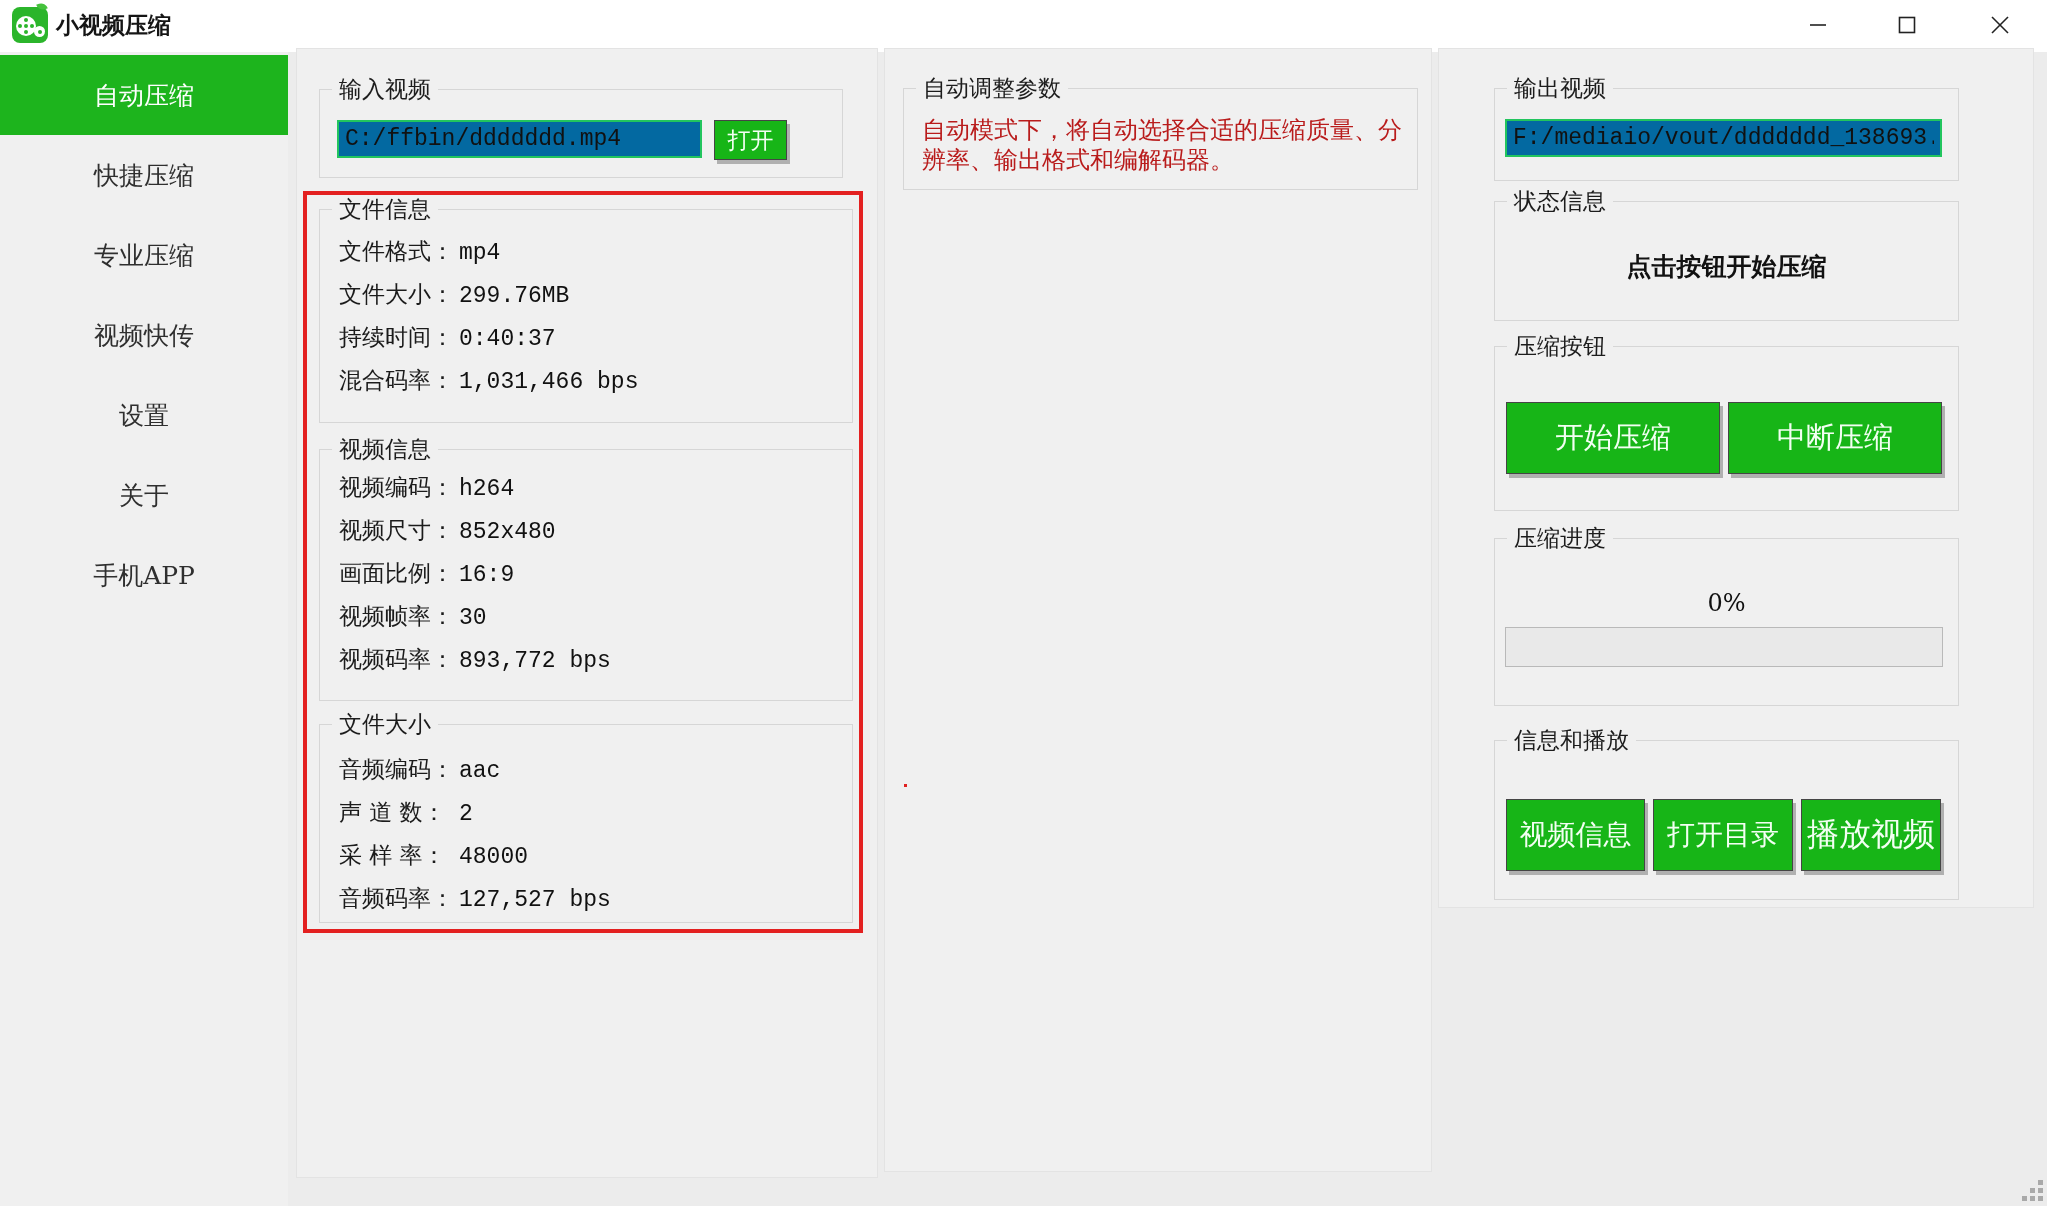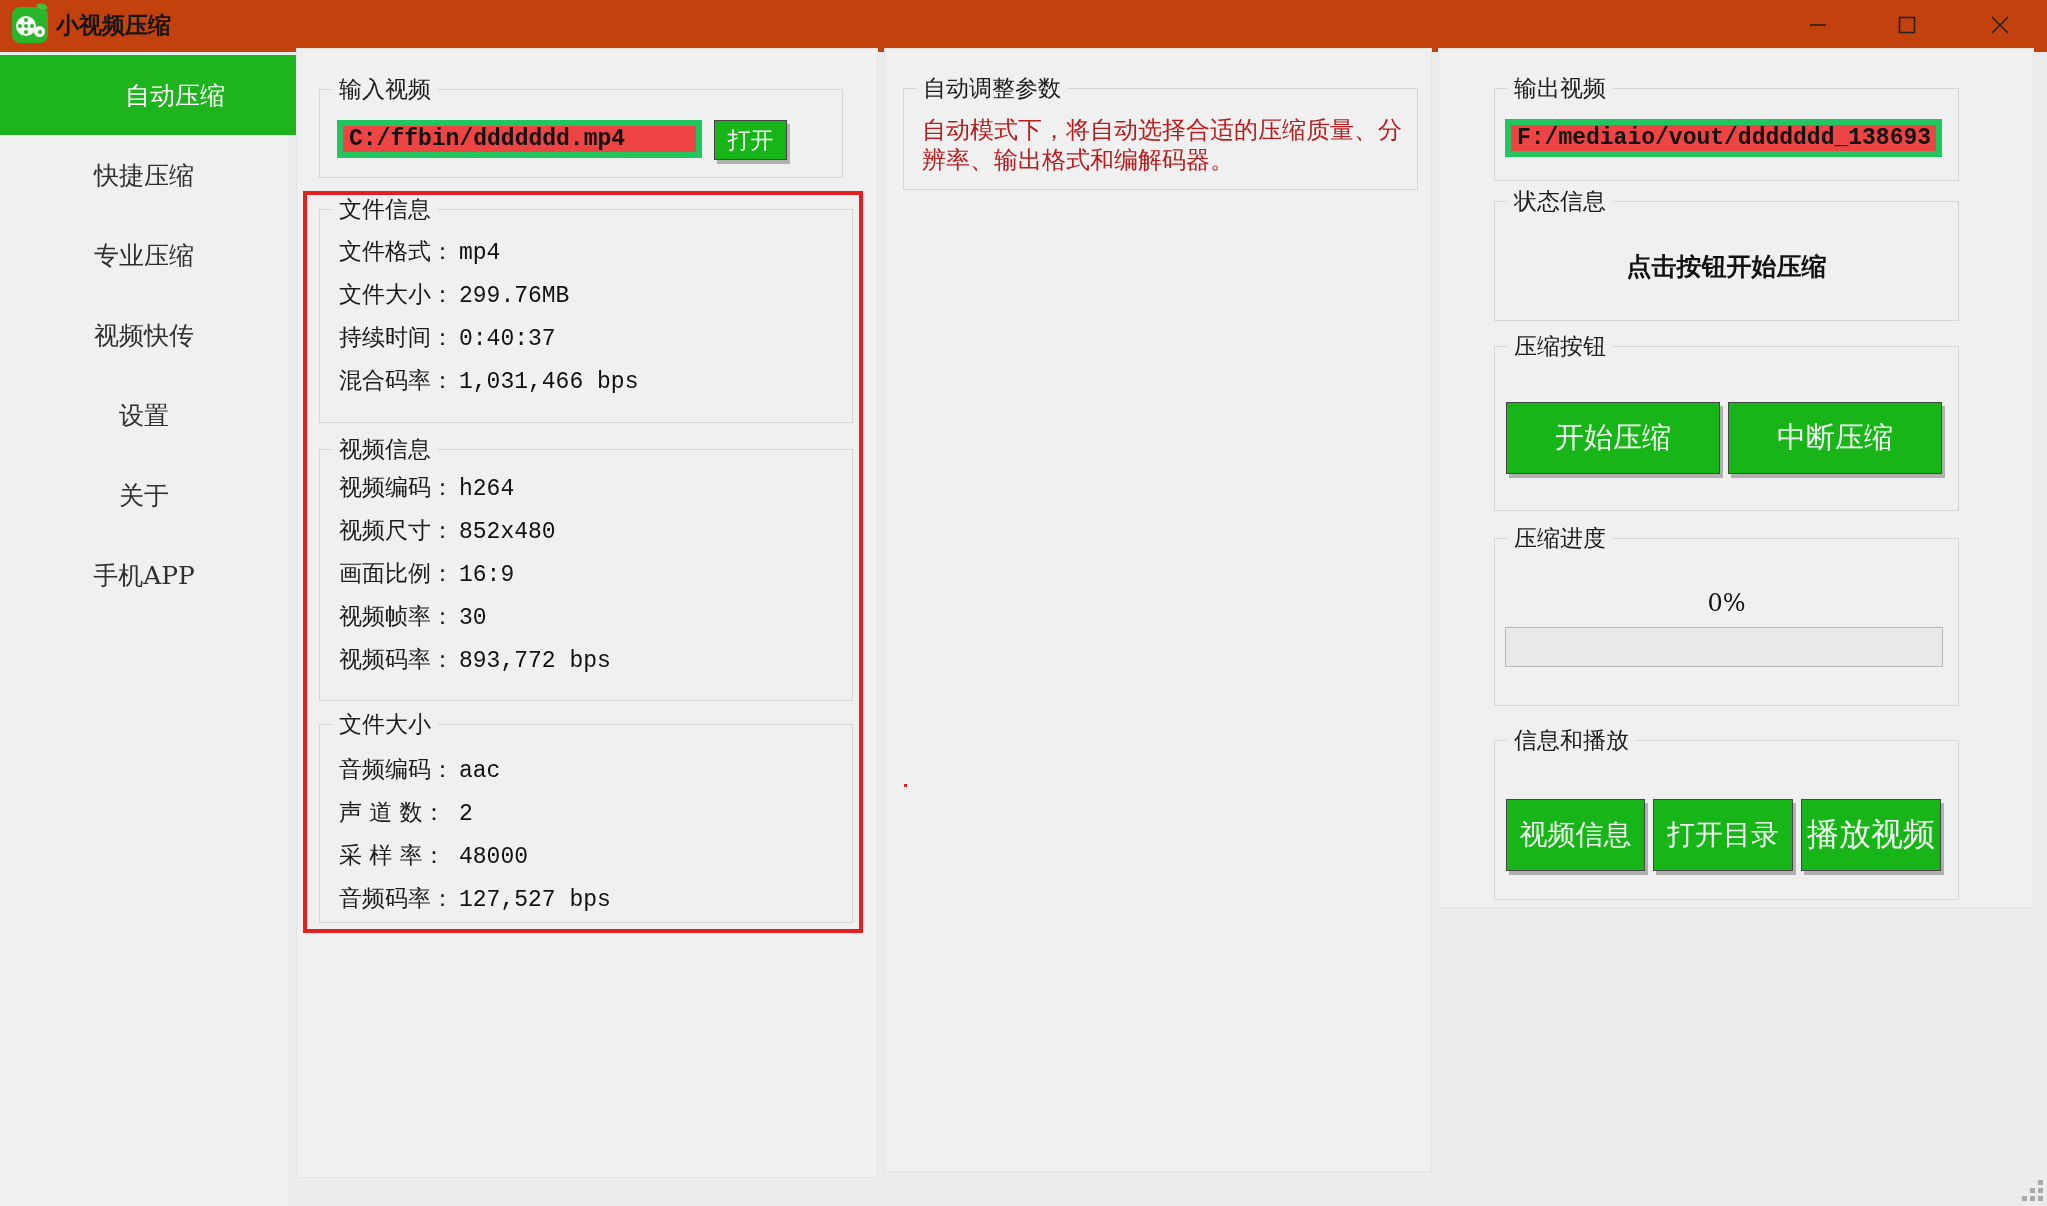--- a/index.html
+++ b/index.html
@@ -7,21 +7,21 @@
     position:relative;
     width:2047px;height:1206px;
     background:#ececec;
     font-family:"DejaVu Serif", serif;
     color:#1b1b1b;
     overflow:hidden;
   }
   
   .titlebar{
     position:absolute;left:0;top:0;width:2047px;height:52px;
-    background:#c2410c;
+    background:#ffffff;
   }
   .app-icon{
     position:absolute;left:12px;top:7px;width:36px;height:36px;
     background:#2bb52b;border-radius:8px;
   }
   .app-icon .reel-big{
     position:absolute;left:4px;top:9px;width:20px;height:20px;
     background:#ffffff;border-radius:50%;
   }
   .app-icon .reel-big i{position:absolute;width:4px;height:4px;background:#2bb52b;border-radius:50%;}
@@ -53,38 +53,38 @@
   .sidebar{
     position:absolute;left:0;top:52px;width:288px;height:1154px;
     background:#f0f0f0;
   }
   .side-item{
     width:288px;height:80px;margin-top:0;
     display:flex;align-items:center;justify-content:center;
     font-size:25px;color:#2f2f2f;cursor:default;
   }
   .side-item:first-child{margin-top:3px;}
-  .side-item.active{background:#1db41d;color:#ffffff;padding-left:31px;}
+  .side-item.active{background:#1db41d;color:#ffffff;}
   
   .panel{position:absolute;background:#f0f0f0;border:1px solid #e3e3e3;}
   .panel-1{left:296px;top:48px;width:580px;height:1128px;}
   .panel-2{left:884px;top:48px;width:546px;height:1122px;}
   .panel-3{left:1438px;top:48px;width:594px;height:858px;}
   
   .groupbox{position:absolute;border:1px solid #d6d6d6;}
   .groupbox .legend{
     position:absolute;top:-14px;left:12px;
     background:#f0f0f0;padding:0 7px;
     font-size:23px;color:#1c1c1c;white-space:nowrap;line-height:26px;
   }
   
   .path-input{
-    position:absolute;background:#ef4444;border:6px solid #22c55e;
+    position:absolute;background:#0369a1;border:2px solid #22c55e;
     font-family:"Liberation Mono","DejaVu Sans Mono",monospace;
-    font-size:23px;color:#111;padding:0 6px;box-sizing:border-box;font-weight:bold;
+    font-size:23px;color:#111;padding:0 6px;box-sizing:border-box;
   }
   .green-btn{
     position:absolute;
     background:#17b517;border:1px solid #454545;
     box-shadow:3px 4px 0 rgba(70,70,70,0.38);
     color:#f2fff2;display:flex;align-items:center;justify-content:center;
     font-family:"DejaVu Serif", serif;cursor:pointer;
   }
   
   .info-rows{position:absolute;left:19px;top:0;right:6px;}

